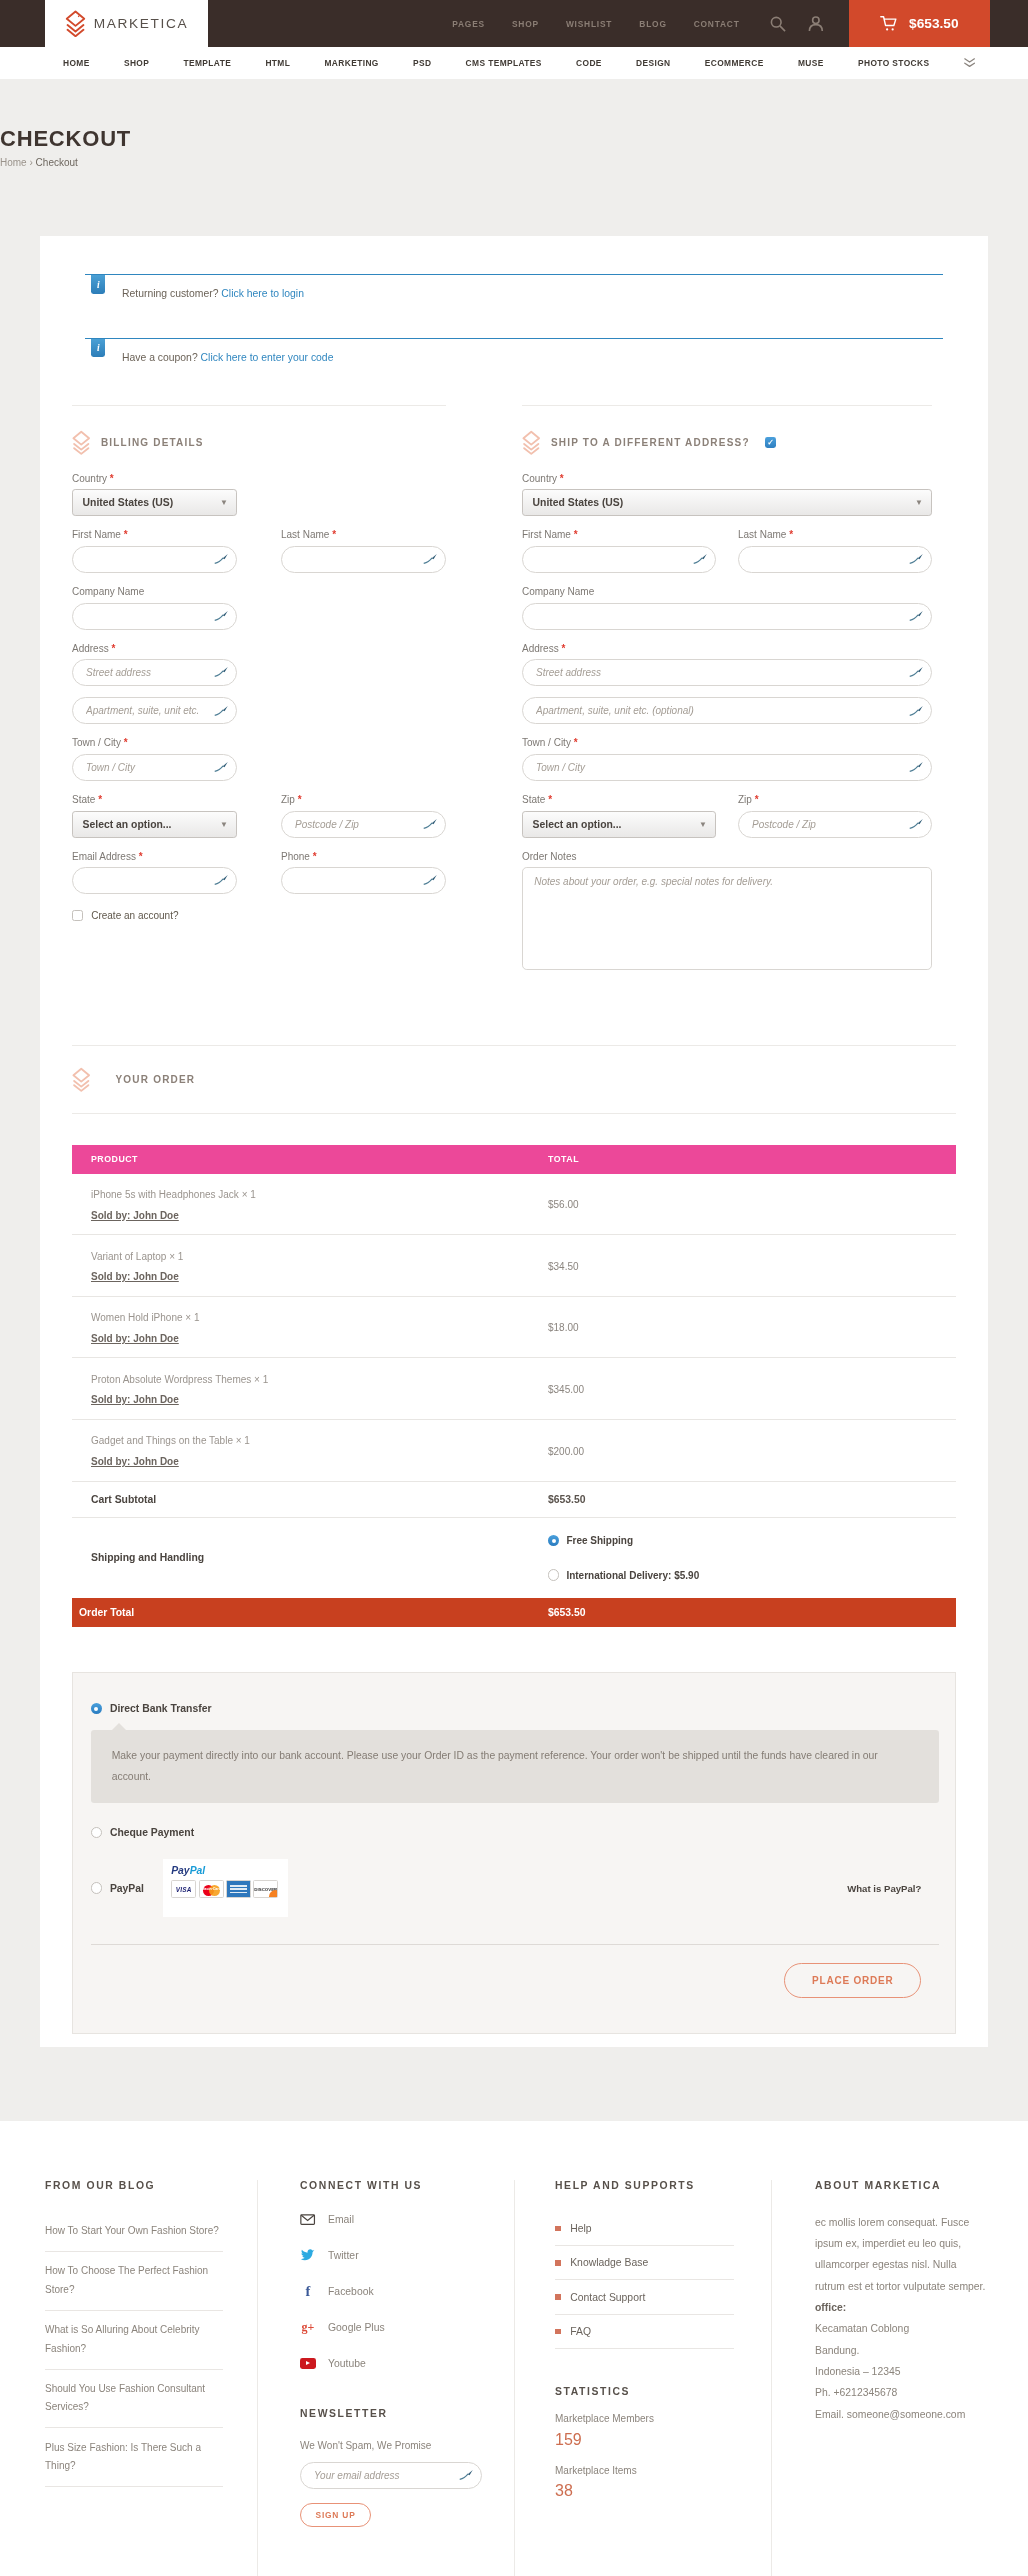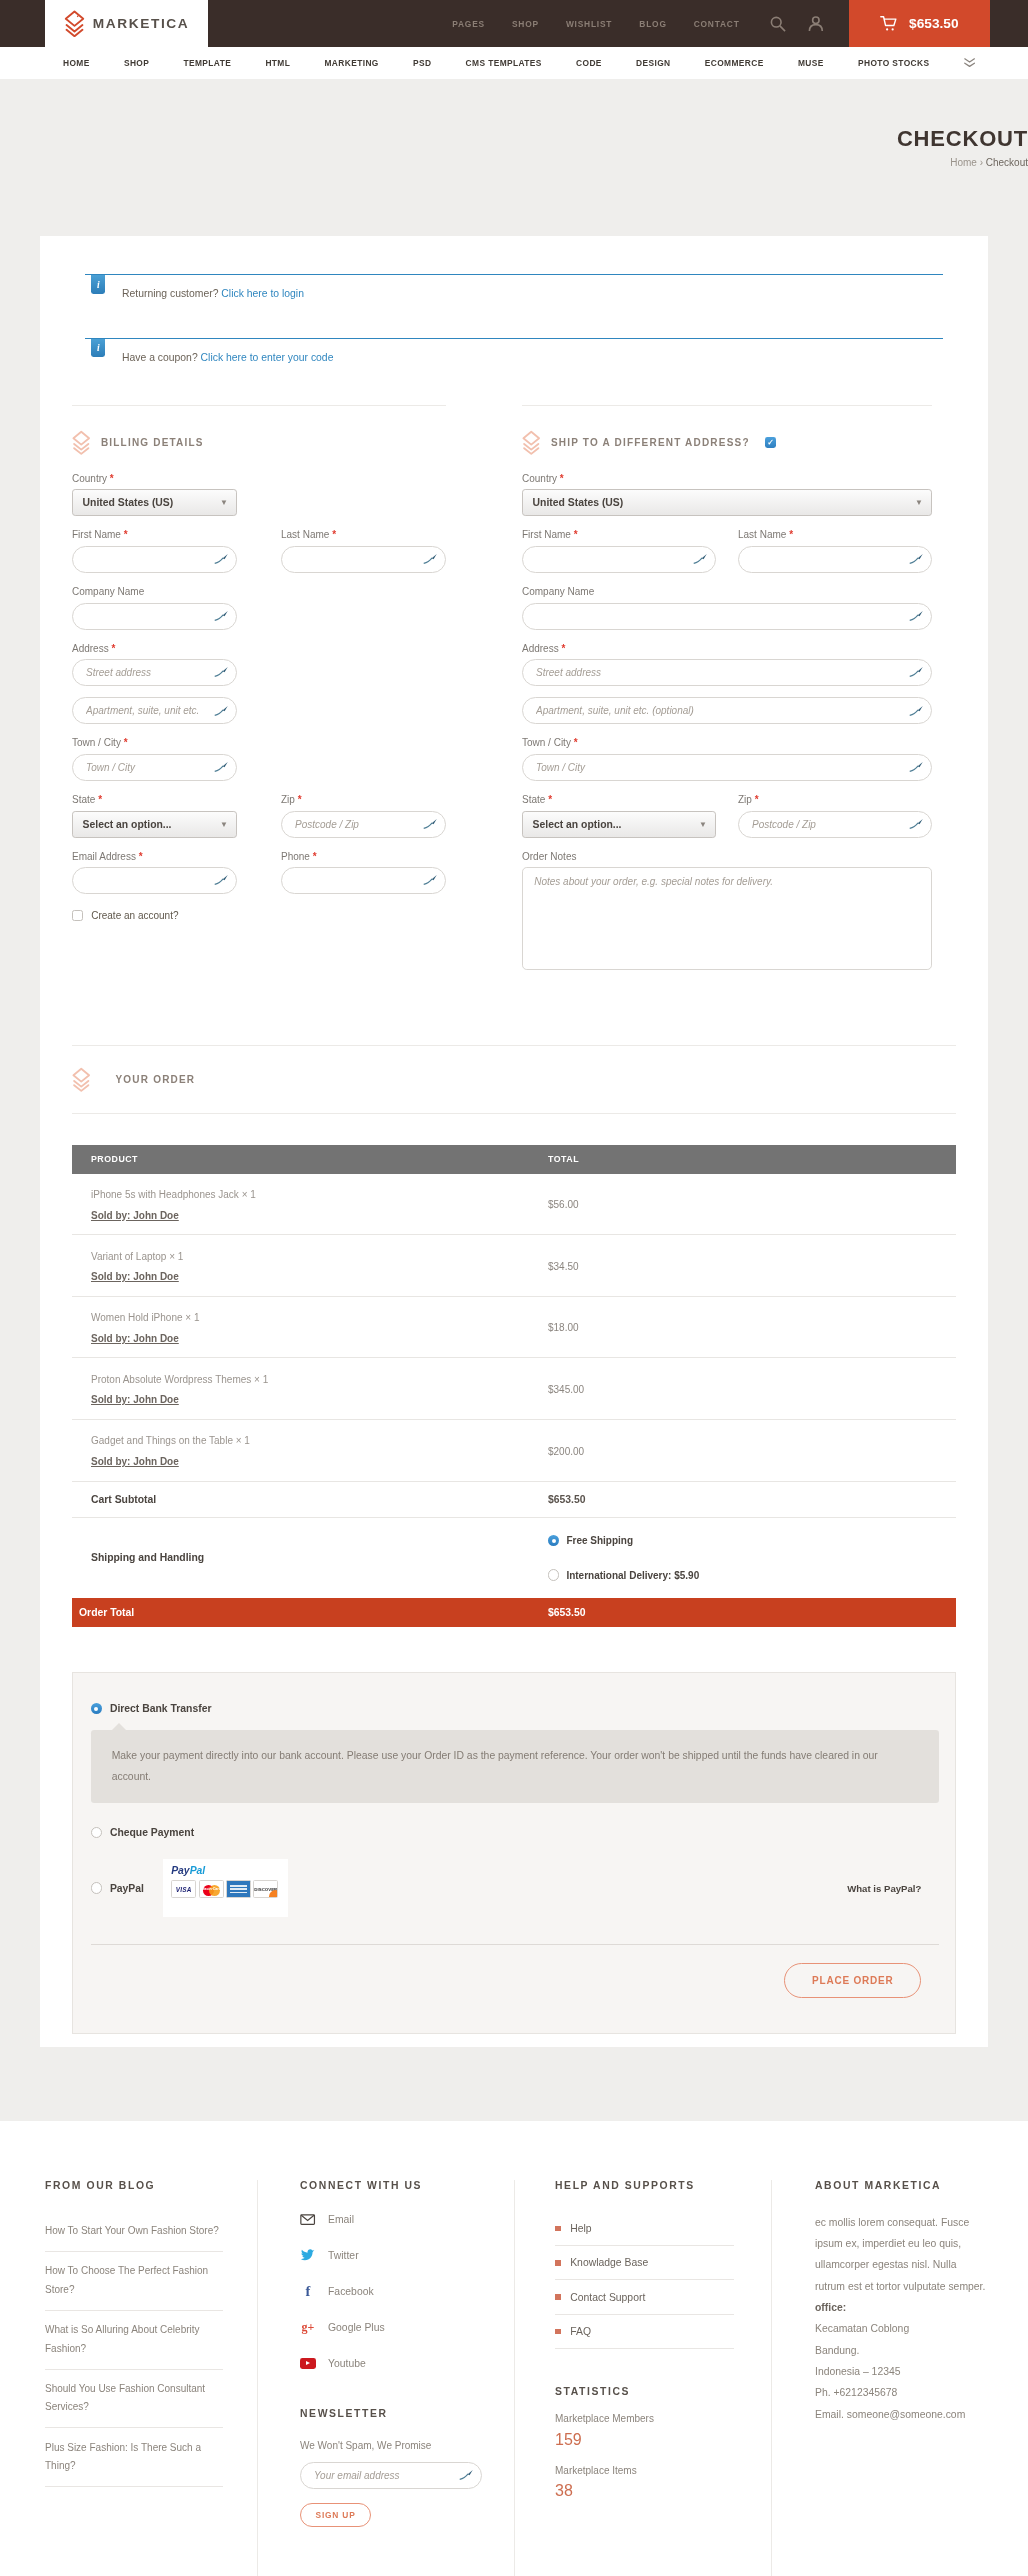--- a/index.html
+++ b/index.html
@@ -4,33 +4,33 @@
 <style>
   * { box-sizing: border-box; }
   html,body { margin:0; padding:0; }
   body { background:#efeeec; font-family:"Liberation Sans", sans-serif; color:#6a625b; }
   .page { width:1028px; margin:0 auto; position:relative; }
 
   
   .topbar { height:47px; background:#3a2d29; display:flex; align-items:center; position:relative; }
   .logo { width:163px; height:47px; background:#ffffff; margin-left:45px; display:flex; align-items:center; justify-content:center; gap:8px; }
   .logo-mark { flex:0 0 auto; }
-  .brand { font-size:13.7px; font-weight:bold; letter-spacing:1.6px; color:#57504a; }
+  .brand { font-size:13.7px; font-weight:normal; letter-spacing:1.6px; color:#57504a; }
   .topnav { display:flex; align-items:center; gap:27px; margin-left:auto; }
   .topnav a { font-size:8.4px; font-weight:bold; letter-spacing:0.8px; color:#8b7e75; text-decoration:none; cursor:pointer; }
   .top-icons { display:flex; align-items:center; gap:21px; margin-left:29px; margin-right:24px; }
   .cartbtn { width:141px; height:47px; background:#d2492b; margin-right:38px; display:flex; align-items:center; justify-content:center; gap:9.6px; cursor:pointer; }
   .cartbtn .amt { color:#fff; font-size:13.7px; font-weight:bold; }
 
   
   .menubar { height:32px; background:#ffffff; display:flex; align-items:center; justify-content:space-between; padding:0 53px 0 63px; }
   .menubar a { font-size:8.4px; font-weight:bold; letter-spacing:0.4px; color:#403a34; text-decoration:none; cursor:pointer; }
 
   
-  .hero { text-align:right; padding-top:47px;padding-left:28px; }
+  .hero { text-align:left; padding-top:47px; }
   .hero h1 { margin:0; font-size:22px; letter-spacing:0.8px; color:#3f3530; font-weight:bold; }
   .crumbs { margin-top:4.8px; font-size:10px; color:#9a938b; }
   .crumbs .cur { color:#6e675f; }
   .crumbs a { color:#9a938b; text-decoration:none; cursor:pointer; }
 
   
   .card { width:948px; margin:68px auto 0; background:#fff; padding:32px 32px 13px; }
 
   
   .notice { position:relative; margin:6.4px 13px 14.5px; border-top:1.6px solid #2f86bf; padding:13px 0 24px 37px; font-size:10.4px; color:#6b6257; }
@@ -58,21 +58,21 @@
   textarea.notes { width:410px; height:103px; border:0.8px solid #d9d6d2; border-radius:4.8px; padding:8px 11.2px; font-family:"Liberation Sans",sans-serif; font-size:10px; color:#5f574b; resize:none; outline:none; }
   textarea.notes::placeholder { font-style:italic; color:#a49d95; opacity:1; }
   .chk-row { display:flex; align-items:center; gap:8px; margin-top:16px; font-size:10px; color:#5f574b; }
   .cb { width:11.2px; height:11.2px; border:0.8px solid #c5c1bc; border-radius:2.4px; background:#fff; display:inline-flex; align-items:center; justify-content:center; cursor:pointer; flex:0 0 auto; }
   .cb.on { border:none; background:linear-gradient(#4aa0dc,#2f7fc0); }
   .cb.on::after { content:"✓"; color:#fff; font-size:8px; font-weight:bold; }
 
   
   .order-head { margin-top:72px; border-top:0.8px solid #eceae7; border-bottom:0.8px solid #eceae7; padding:21px 0; display:flex; align-items:center; gap:25px; }
   .ordtable { margin-top:30.5px; }
-  .redbar { height:29px; background:#737373; display:grid; grid-template-columns:476px 1fr; align-items:center; color:#fff; font-size:8.8px; font-weight:bold; letter-spacing:0.5px; }
+  .redbar { height:29px; background:#ec4899; display:grid; grid-template-columns:476px 1fr; align-items:center; color:#fff; font-size:8.8px; font-weight:bold; letter-spacing:0.5px; }
   .redbar .c1 { padding-left:19px; }
   .orow { display:grid; grid-template-columns:476px 1fr; border-bottom:0.8px solid #e8e6e3; padding:15.3px 0 13.7px; }
   .orow .c1 { padding-left:19px; }
   .pname { font-size:10px; color:#9a948e; }
   .pseller { font-size:10px; font-weight:bold; color:#6b645e; margin-top:9.6px;text-decoration:underline; }
   .pprice { font-size:10px; color:#8b857f; align-self:center; }
   .srow { display:grid; grid-template-columns:476px 1fr; border-bottom:0.8px solid #e8e6e3; padding:12px 0; align-items:center; }
   .srow .c1 { padding-left:19px; font-size:10.4px; font-weight:bold; color:#4a443f; }
   .srow .val { font-size:10.4px; font-weight:bold; color:#5a534d; }
   .ship-opts { display:flex; flex-direction:column; gap:23px; padding:3.2px 0; }

